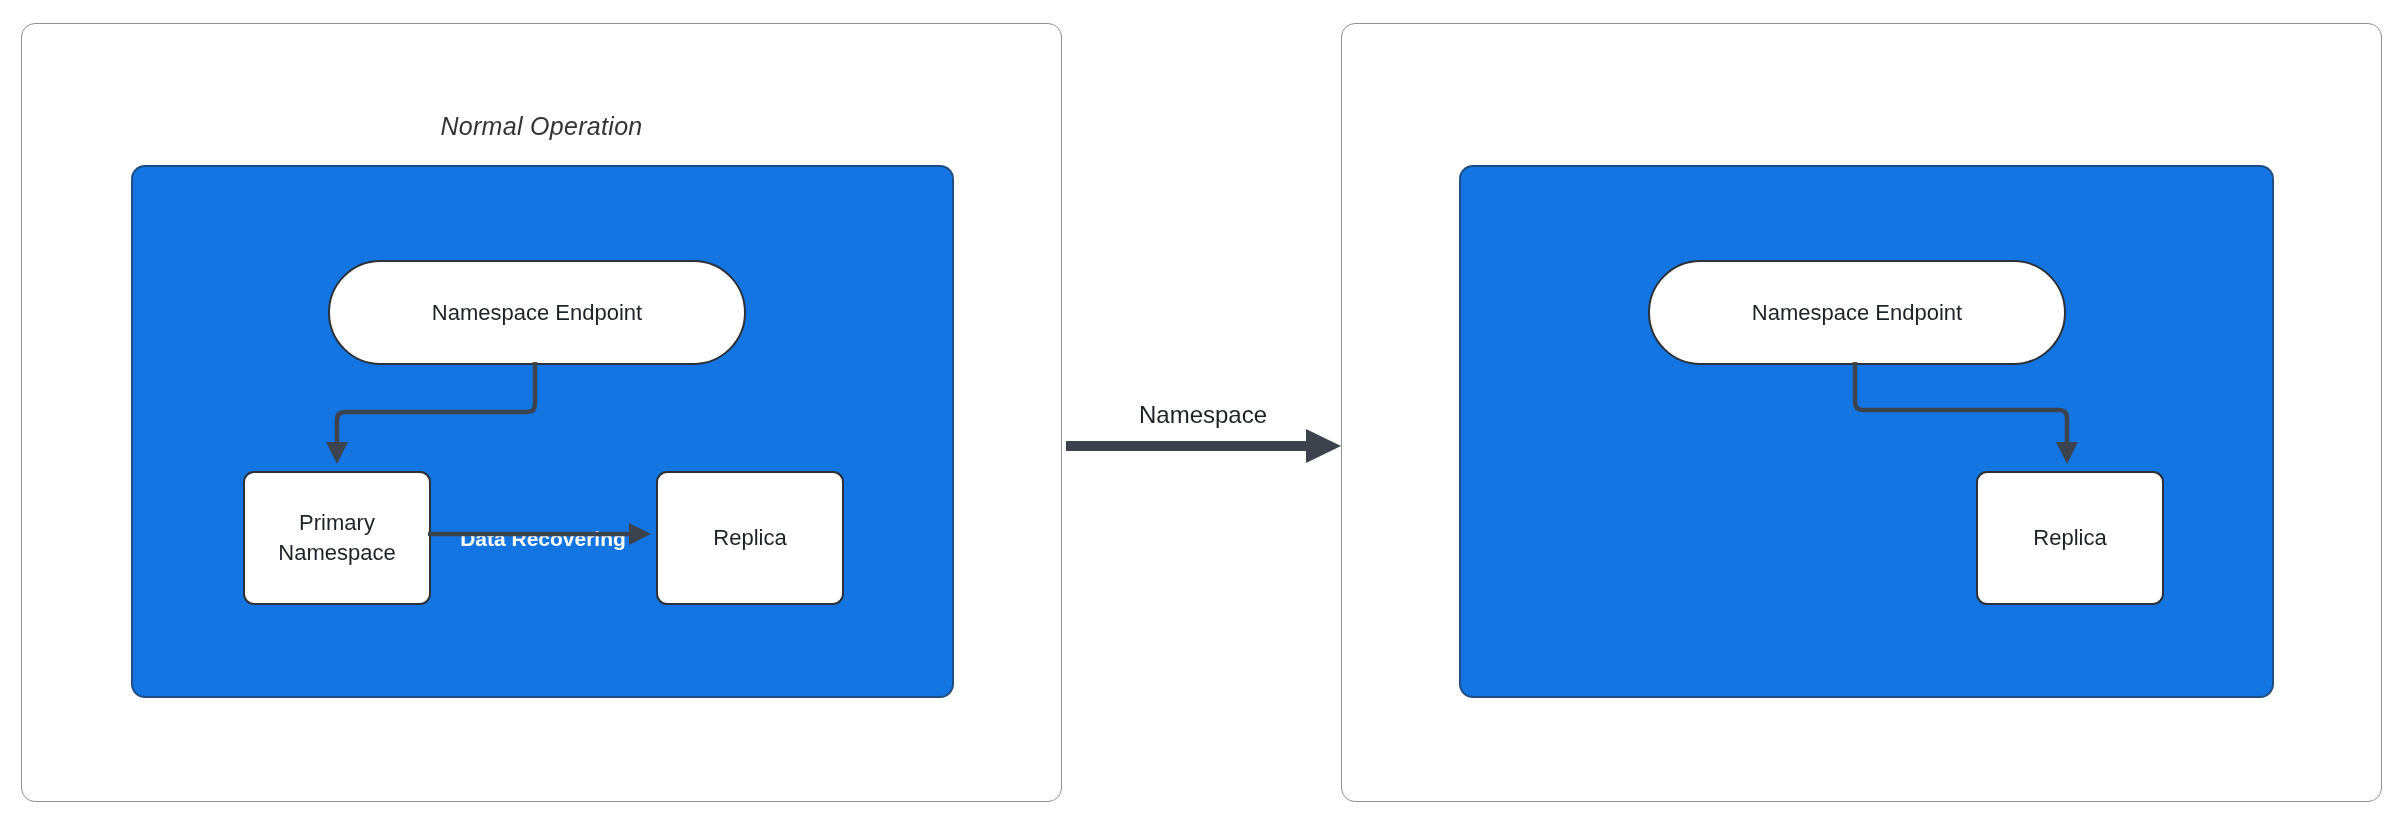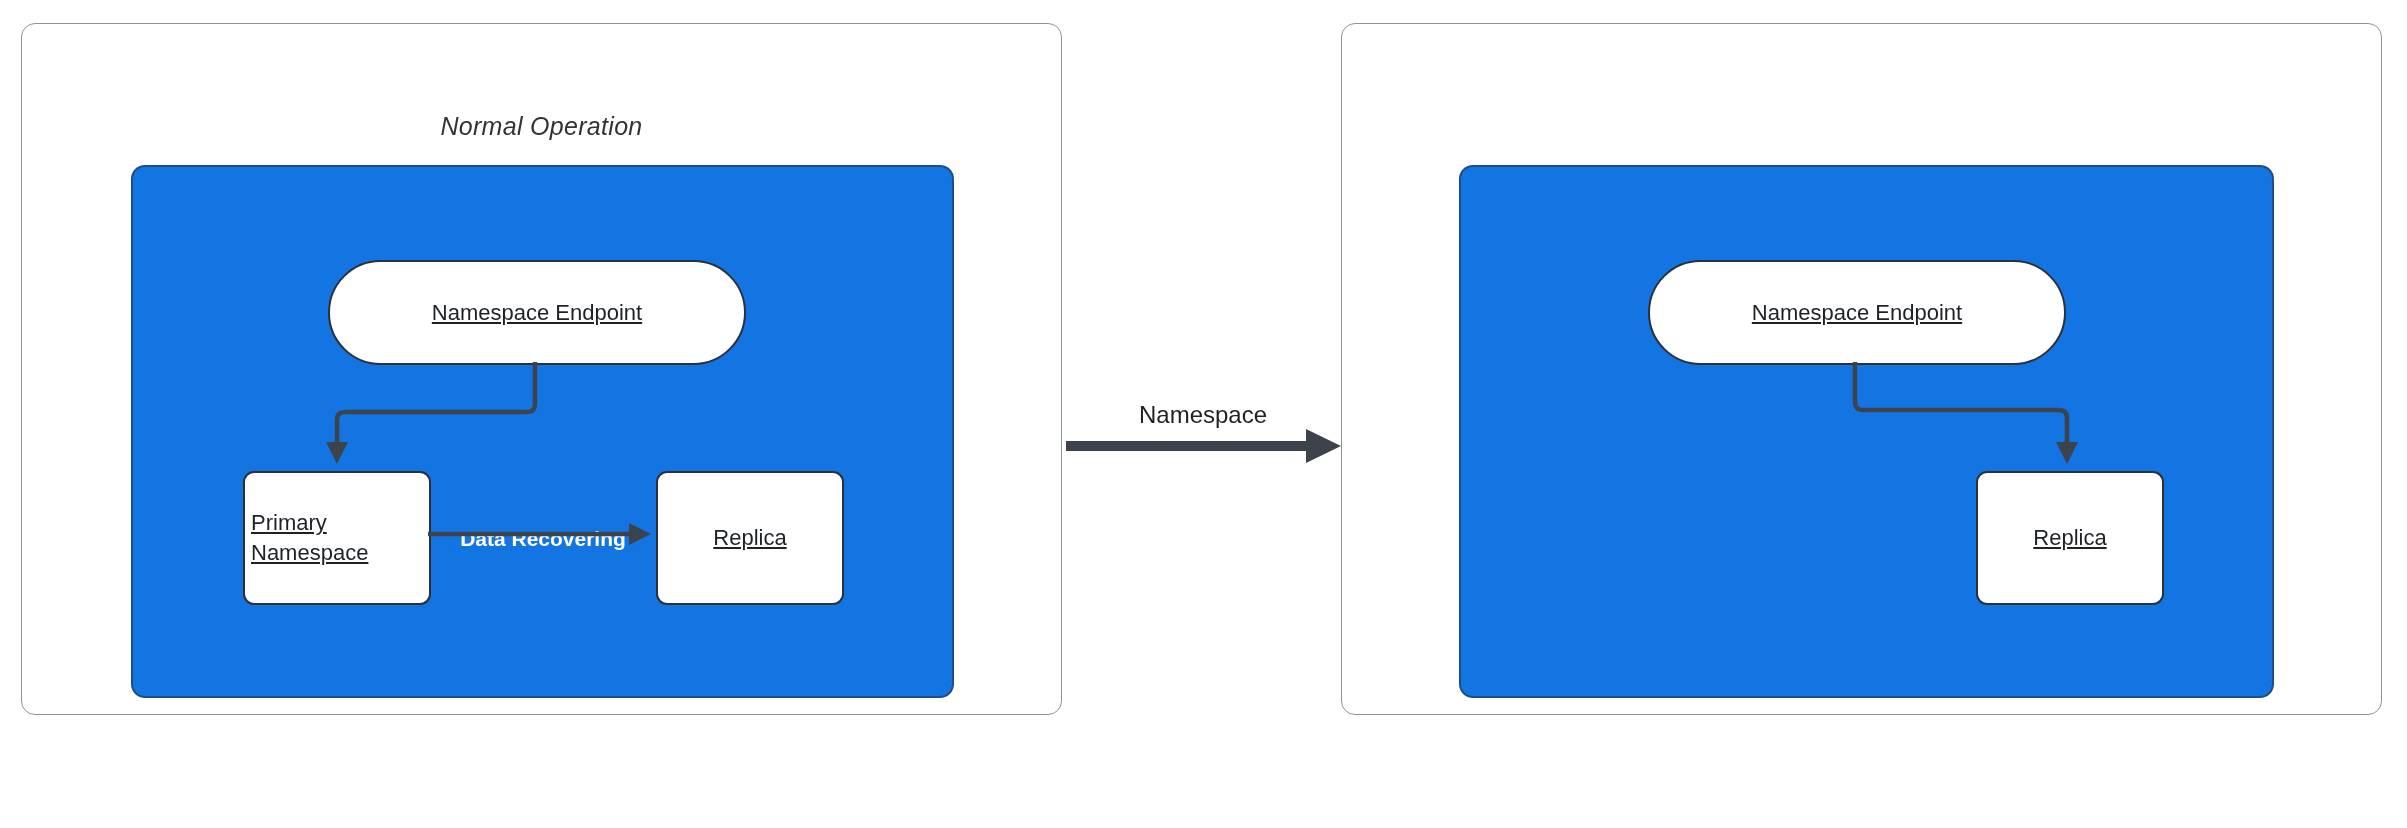--- a/index.html
+++ b/index.html
@@ -12,35 +12,35 @@
     --recovering-fill:#E4E6E9;
     --recovering-text:#4E545C;
     --replication-text:#FFFFFF;
     --canvas-bg:#FFFFFF;
   }
   *{box-sizing:border-box;margin:0;padding:0;}
   html,body{width:2407px;height:828px;background:var(--canvas-bg);
     font-family:"Liberation Sans", sans-serif;}
   .canvas{position:relative;width:2407px;height:828px;background:var(--canvas-bg);overflow:hidden;}
 
-  .panel{position:absolute;top:23px;width:1041px;height:692px;background:#fff;
+  .panel{position:absolute;top:23px;width:1041px;height:779px;background:#fff;
     border:1.5px solid var(--panel-border);border-radius:14px;}
   .panel.left{left:21px;}
   .panel.right{left:1341px;}
   .panel-title{position:absolute;top:88px;left:0;width:100%;text-align:center;
     font-size:25px;font-style:italic;color:var(--title-text);letter-spacing:0.3px;}
 
   .bluebox{position:absolute;top:141px;background:var(--blue-fill);
     border:2px solid rgba(40,45,55,0.55);border-radius:14px;height:533px;}
   .panel.left  .bluebox{left:109px;width:823px;}
   .panel.right .bluebox{left:117px;width:815px;}
 
   .node{position:absolute;display:flex;align-items:center;justify-content:center;
-    background:#fff;border:2.5px solid var(--node-border);
-    color:var(--node-text);font-size:22px;line-height:1.35;text-decoration:underline;}
+    text-align:center;background:#fff;border:2.5px solid var(--node-border);
+    color:var(--node-text);font-size:22px;line-height:1.35;}
   .node.stadium{width:418px;height:105px;border-radius:53px;top:93px;}
   .panel.left  .node.stadium{left:195px;}
   .panel.right .node.stadium{left:187px;}
   .node.rect{width:188px;height:134px;border-radius:11px;top:304px;padding:6px;}
   .node.primary{left:110px;}
   .node.replica-l{left:523px;}
   .node.recovering{left:102px;background:var(--recovering-fill);
     font-style:italic;color:var(--recovering-text);}
   .node.replica-r{left:515px;}
 

